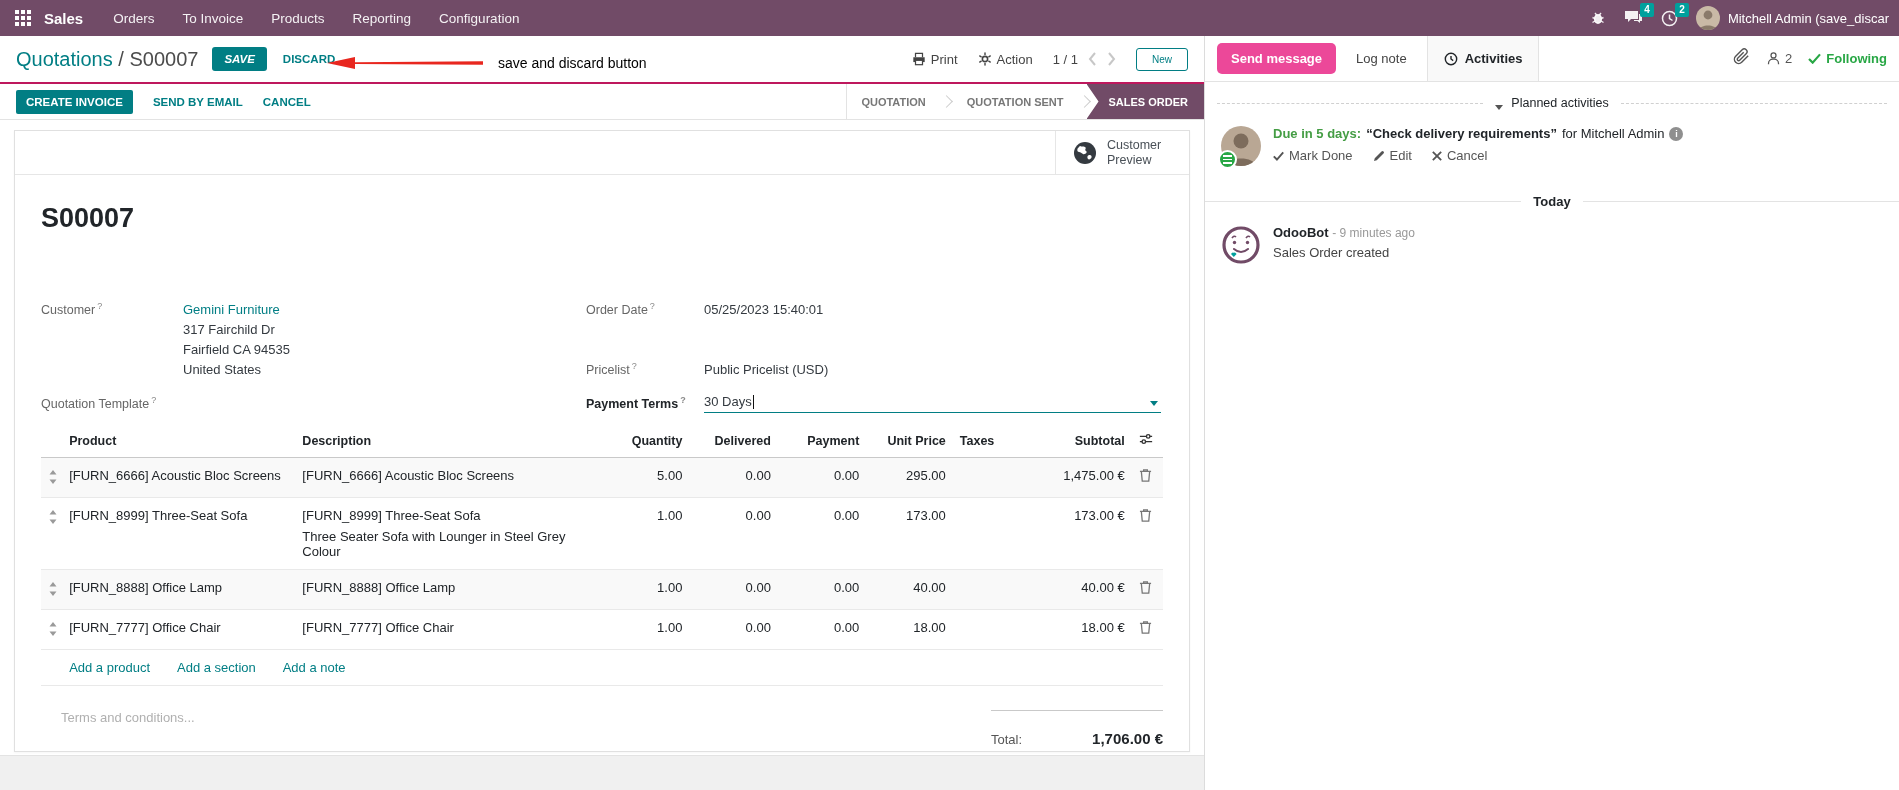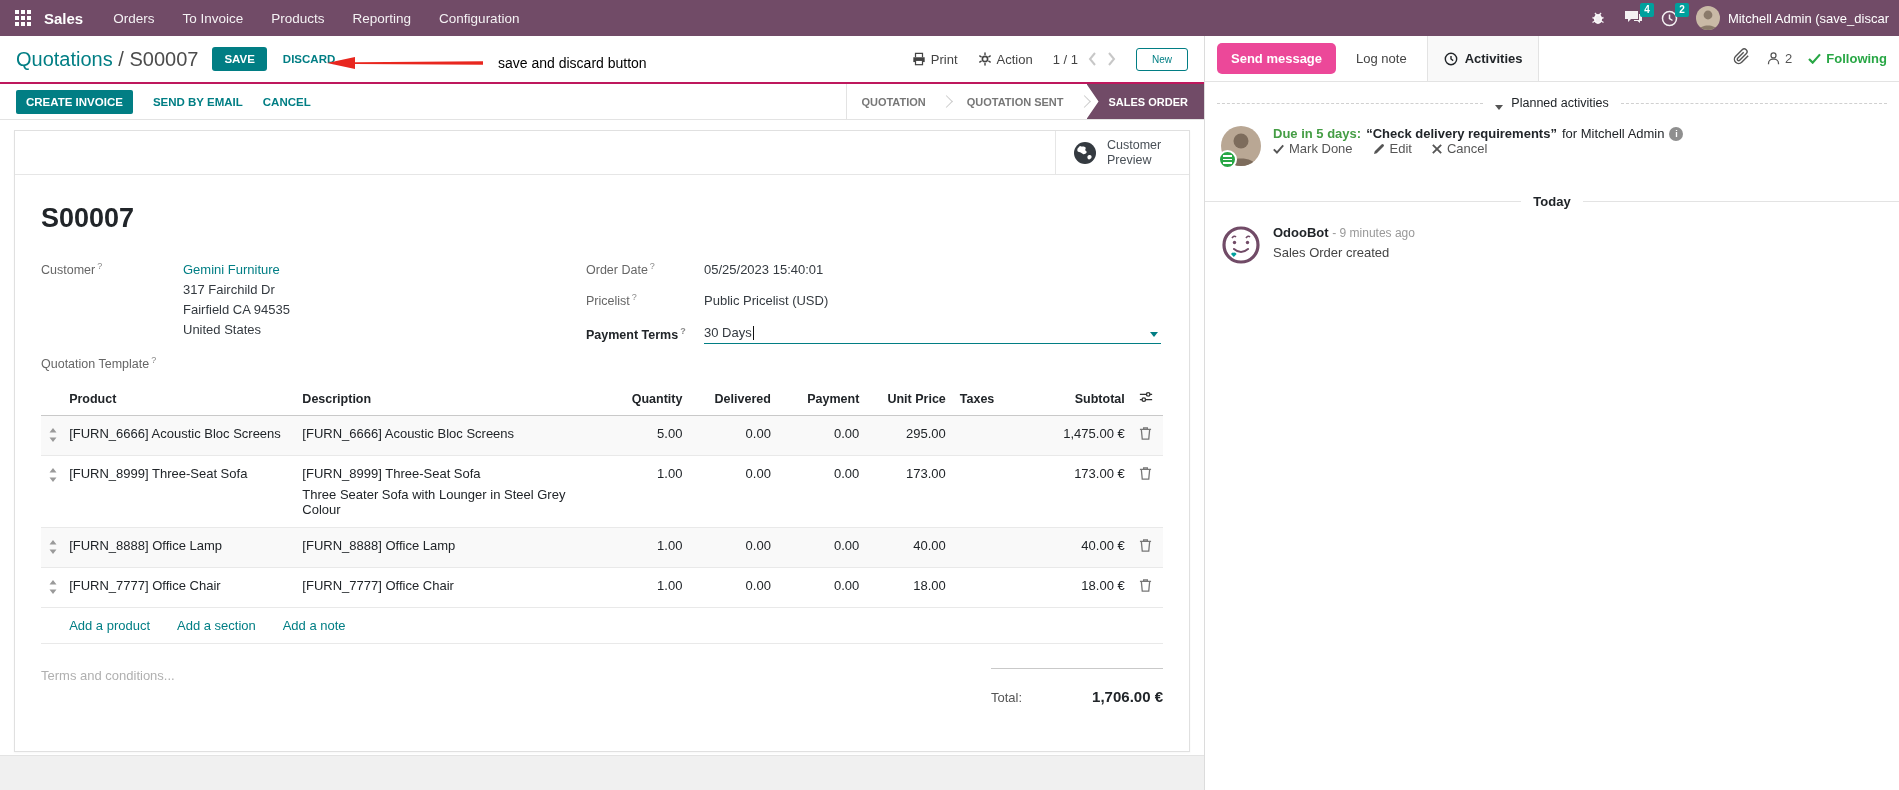--- a/index.html
+++ b/index.html
@@ -21,21 +21,21 @@
   
   .workspace { display:flex; height:754px; }
   .content { width:1205px; border-right:1px solid #dcdcdc; display:flex; flex-direction:column; background:#fff; }
   .chatter { flex:1; display:flex; flex-direction:column; background:#fff; }
 
   
   .control-panel { position:relative; height:46px; display:flex; align-items:center; padding:0 16px; background:#fff; }
   .breadcrumb { font-size:20px; }
   .breadcrumb .parent { color:#017e84; cursor:pointer; }
   .breadcrumb .sep, .breadcrumb .current { color:#4c4c4c; }
-  .btn-save { margin-left:14px; background:#017e84; color:#fff; border:none; font-family:inherit; font-size:11.5px; font-weight:700; padding:6px 12px; border-radius:3px; cursor:pointer; }
+  .btn-save { margin-left:14px; background:#017e84; color:#fff; border:none; font-family:inherit; font-size:11.5px; font-weight:700; padding:6px 12px; border-radius:3px; cursor:pointer;font-style:italic; }
   .btn-discard { margin-left:16px; background:none; border:none; font-family:inherit; color:#017e84; font-size:11.5px; font-weight:700; cursor:pointer; }
   .annotation-arrow { position:absolute; left:323px; top:17px; }
   .annotation-text { position:absolute; left:498px; top:19px; font-size:14px; color:#000; }
   .cp-right { margin-left:auto; display:flex; align-items:center; gap:20px; }
   .cp-link { display:flex; align-items:center; gap:5px; font-size:13px; color:#444; cursor:pointer; }
   .pager { display:flex; align-items:center; gap:10px; font-size:13px; color:#444; }
   .pager .chev { cursor:pointer; display:inline-flex; }
   .btn-new { background:#fff; border:1px solid #017e84; color:#017e84; font-family:inherit; font-size:10px; padding:5px 15px; border-radius:3px; cursor:pointer; }
 
   
@@ -52,21 +52,21 @@
   .form-body { flex:1; display:flex; flex-direction:column; padding:10px 14px 0; background:#fff; }
   .sheet { border:1px solid #e0e0e0; background:#fff; height:622px; box-shadow:0 1px 2px rgba(0,0,0,.04); }
   .sheet-topstrip { height:44px; border-bottom:1px solid #e6e6e6; display:flex; justify-content:flex-end; }
   .customer-preview { display:flex; align-items:center; gap:9px; padding:0 16px; border-left:1px solid #e6e6e6; cursor:pointer; }
   .customer-preview .cp-label { font-size:12.5px; color:#495057; width:66px; line-height:1.2; }
   .sheet-inner { padding:28px 26px 0; }
   .doc-title { font-size:27px; font-weight:600; color:#212529; }
   .cols { display:flex; margin-top:26px; }
   .col-left { width:545px; }
   .col-right { flex:1; }
-  .frow { display:flex; margin-bottom:11px; }
+  .frow { display:flex; margin-bottom:11px;margin-top:40px; }
   .flabel { width:142px; font-size:12.5px; color:#666; padding-top:1px; }
   .col-right .flabel { width:118px; }
   .flabel.bold { color:#212529; font-weight:700; }
   .sup { font-size:9px; color:#888; vertical-align:super; margin-left:2px; }
   .fvalue { font-size:13px; color:#343a40; line-height:20px; }
   .link-val { color:#017e84; cursor:pointer; }
   .pt-field { flex:1; display:flex; align-items:flex-end; border-bottom:1px solid #017e84; padding-bottom:3px; margin-right:2px; position:relative; cursor:text; }
   .pt-field .val { font-size:13px; color:#343a40; }
   .text-cursor { display:inline-block; width:1px; height:14px; background:#111; margin-left:1px; }
   .caret-down { position:absolute; right:3px; bottom:6px; width:0; height:0; border-left:4px solid transparent; border-right:4px solid transparent; border-top:5px solid #017e84; }
@@ -84,21 +84,21 @@
   table.olines td { font-size:13px; color:#212529; padding:10px 4px; border-bottom:1px solid #e9e9e9; vertical-align:top; }
   table.olines tr.stripe td { background:#f9f9f9; }
   .desc2 { color:#212529; margin-top:6px; }
   .mod { color:#17a2b8; }
   .handle-cell { text-align:center; padding-top:12px !important; cursor:grab; }
   .trash-cell { text-align:center; cursor:pointer; }
   .links-row td { padding:11px 4px; border-bottom:1px solid #d9d9d9; }
   .tbl-link { color:#017e84; font-size:13px; margin-right:24px; cursor:pointer; }
 
   .below-table { display:flex; margin-top:24px; }
-  .terms { font-size:13px; color:#b0b0b0; cursor:text; }
+  .terms { font-size:13px; color:#b0b0b0; cursor:text;margin-left:20px; }
   .total-box { margin-left:auto; width:172px; border-top:1px solid #c9c9c9; padding-top:19px; display:flex; justify-content:space-between; align-items:baseline; }
   .total-label { font-size:13px; color:#555; }
   .total-value { font-size:15px; font-weight:700; color:#212529; }
   .bottom-strip { height:35px; background:#f0f0f0; margin:0 -14px; border-top:1px solid #e3e3e3; }
 
   
   .chatter-header { height:46px; display:flex; align-items:center; border-bottom:1px solid #e3e3e3; padding-left:12px; }
   .btn-send { background:#ec4899; color:#fff; border:none; font-family:inherit; font-size:13px; font-weight:700; padding:8px 14px; border-radius:5px; cursor:pointer; }
   .btn-lognote { background:none; border:none; font-family:inherit; font-size:13px; color:#444; margin-left:20px; cursor:pointer; }
   .activities-tab { margin-left:20px; height:100%; display:flex; align-items:center; gap:7px; padding:0 16px; border-left:1px solid #e3e3e3; border-right:1px solid #e3e3e3; background:#f9f9f9; font-size:13px; font-weight:700; color:#212529; cursor:pointer; }
@@ -116,21 +116,21 @@
   .avatar40 { position:relative; width:40px; height:40px; flex:0 0 40px; }
   .avatar40 .photo { width:40px; height:40px; border-radius:50%; overflow:hidden; display:block; }
   .act-badge { position:absolute; left:-3px; bottom:-3px; width:19px; height:19px; border-radius:50%; background:#28a745; border:2px solid #fff; display:flex; align-items:center; justify-content:center; flex-direction:column; gap:2px; }
   .act-badge i { display:block; width:9px; height:1.5px; background:#fff; }
   .act-text { margin-left:12px; }
   .act-line1 { font-size:13px; display:flex; align-items:center; gap:5px; flex-wrap:wrap; }
   .due { color:#449d44; font-weight:700; }
   .summary { font-weight:700; color:#212529; }
   .fortext { color:#212529; }
   .info-icon { display:inline-flex; width:14px; height:14px; border-radius:50%; background:#8f8f8f; color:#fff; font-size:9px; font-weight:700; align-items:center; justify-content:center; font-style:normal; }
-  .act-line2 { margin-top:0; display:flex; gap:20px; }
+  .act-line2 { margin-top:7px; display:flex; gap:20px; }
   .act-action { display:flex; align-items:center; gap:5px; font-size:13px; color:#555; cursor:pointer; }
 
   .today-sep { display:flex; align-items:center; gap:12px; margin-top:28px; }
   .today-sep .line { flex:1; border-top:1px solid #e3e3e3; }
   .today-sep .t { font-size:13px; font-weight:700; color:#212529; }
 
   .message { display:flex; margin:16px 16px 0; }
   .msg-body { margin-left:12px; }
   .msg-head { font-size:13px; }
   .msg-author { font-weight:700; color:#212529; cursor:pointer; }

